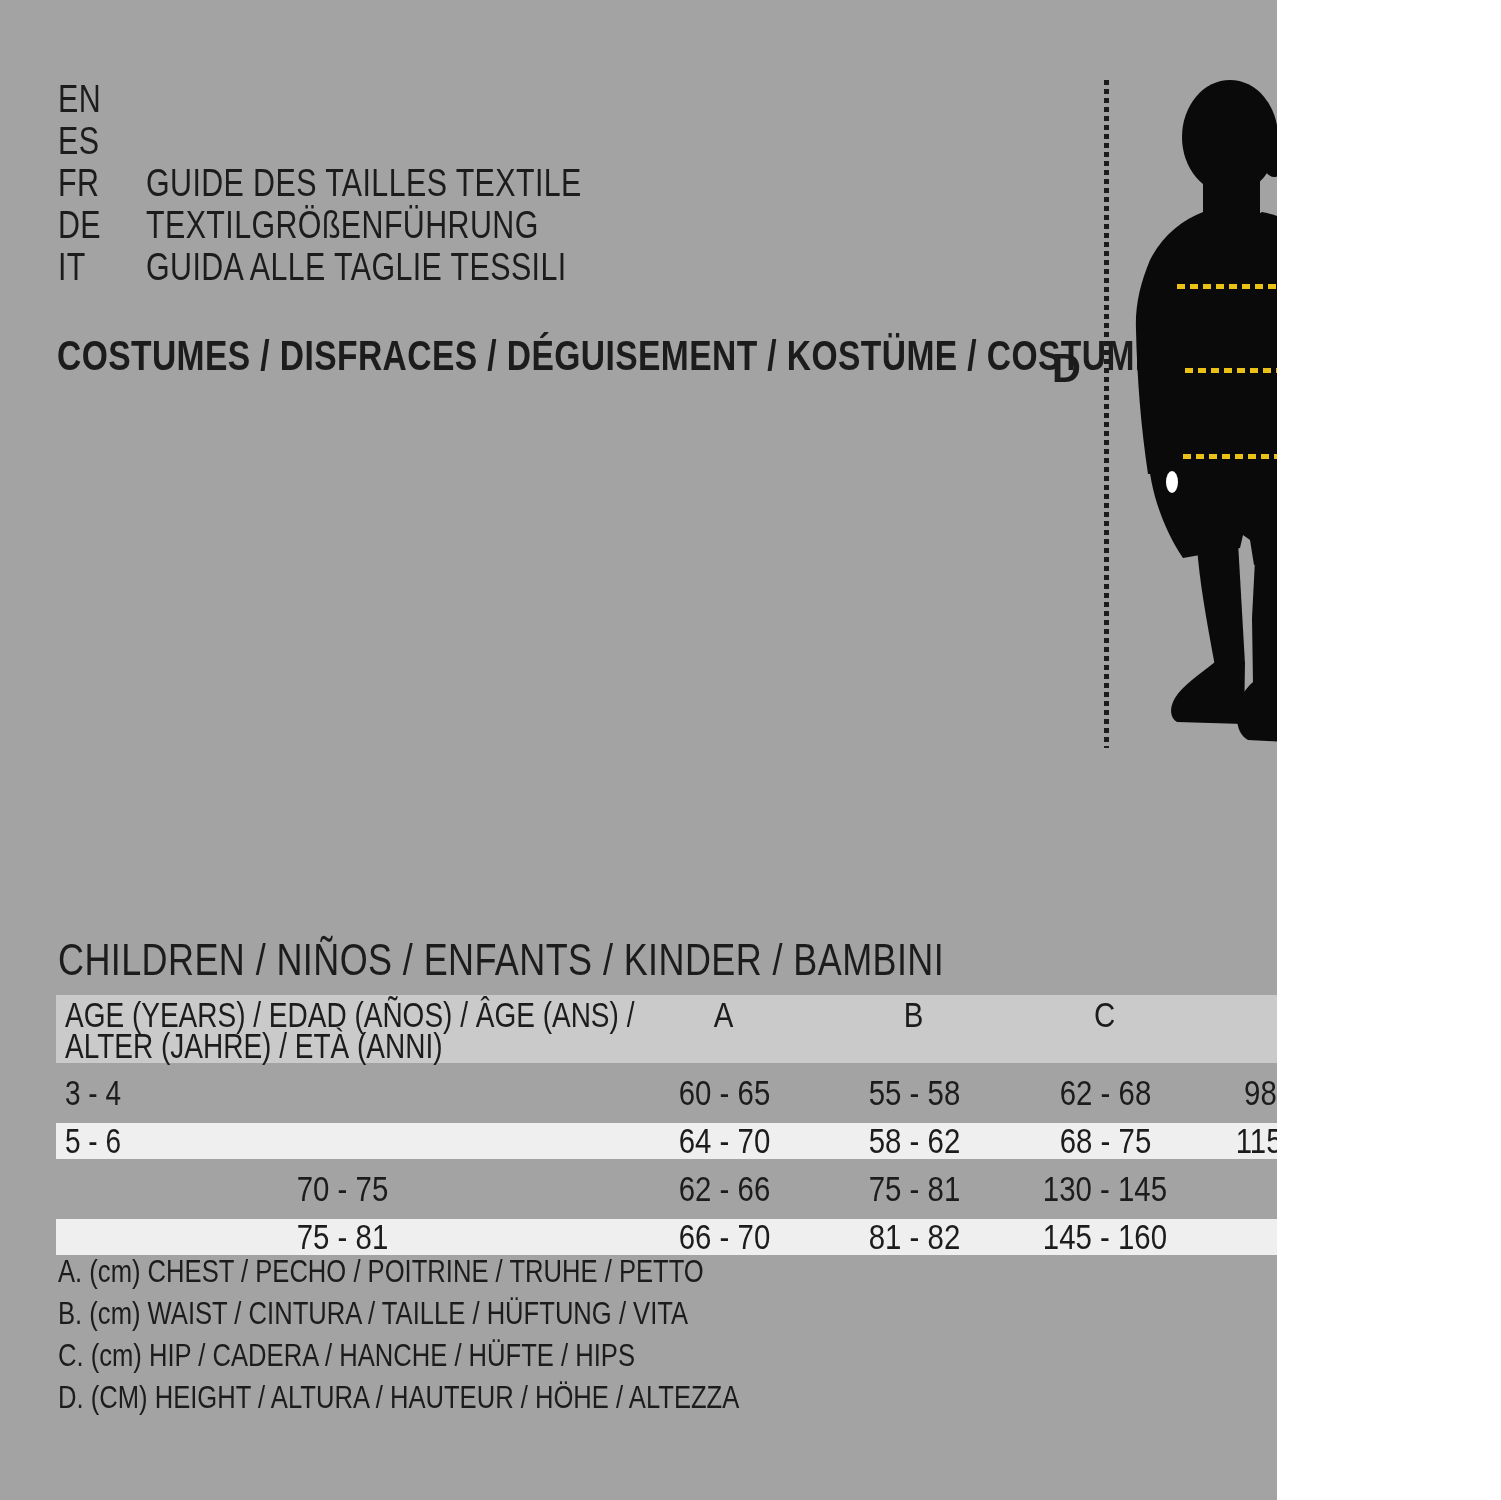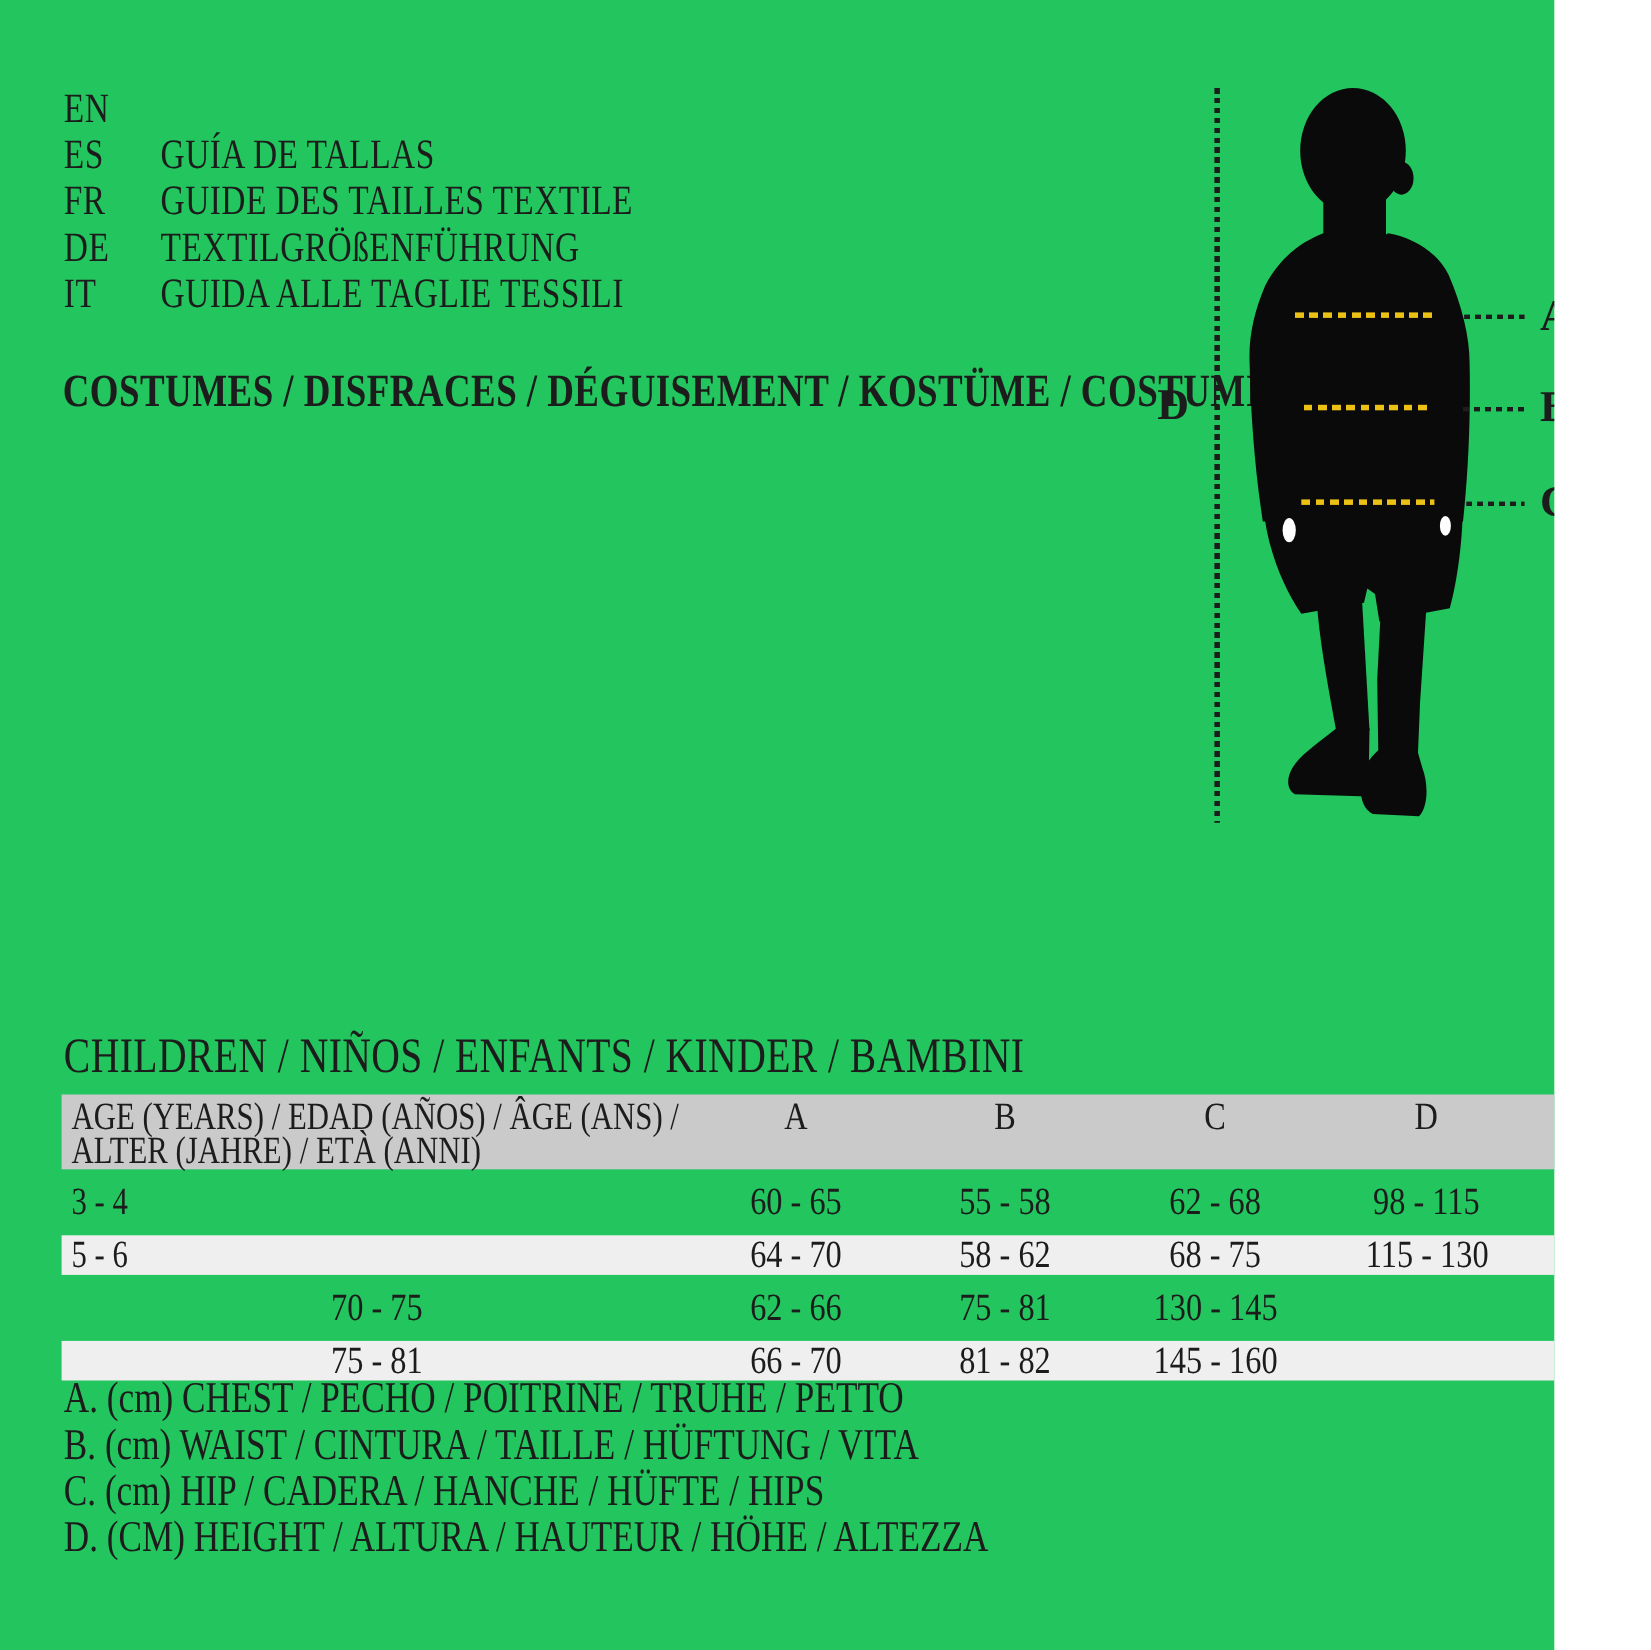--- a/index.html
+++ b/index.html
@@ -4,22 +4,22 @@
 <style>
   :root{
     --accent:#ecc115;
     --ink:#1c1c1c;
     --sil:#0a0a0a;
     --header-bg:#cacaca;
     --stripe-bg:#efefef;
   }
   html,body{margin:0;padding:0;background:#ffffff;}
   .canvas{
-    position:relative;width:1413px;height:1500px;background:#22c55e;overflow:hidden;
-    font-family:Liberation Serif, serif;color:var(--ink);
+    position:relative;width:1277px;height:1500px;background:#a3a3a3;overflow:hidden;
+    font-family:Liberation Sans, sans-serif;color:var(--ink);
   }
   
   .sq{display:inline-block;transform:scaleX(0.8);transform-origin:0 50%;white-space:nowrap;}
   .sqc{display:inline-block;transform:scaleX(0.84);transform-origin:50% 50%;white-space:nowrap;}
 
   
   .langs{position:absolute;left:58px;top:78px;}
   .lang-row{display:flex;height:42px;line-height:42px;font-size:38px;letter-spacing:0.5px;}
   .lang-code{width:88px;flex:0 0 88px;}
   
@@ -51,35 +51,34 @@
   .tr{display:grid;grid-template-columns:573px 190px 190px 192px 192px;align-items:center;}
   .tr.head{background:var(--header-bg);height:68px;align-items:start;}
   .tr.data{height:36px;line-height:36px;margin-top:12px;}
   .tr.stripe{background:var(--stripe-bg);}
   .td{text-align:center;}
   .td.age{text-align:left;padding-left:9px;}
   .head .td{padding-top:4px;line-height:31px;}
   .agehdr span{display:block;}
 
   
-  .legend{position:absolute;left:58px;top:1250px;font-size:40px;}
+  .legend{position:absolute;left:58px;top:1250px;font-size:32px;}
   .legend-row{height:42px;line-height:42px;}
 </style>
 </head>
 <body>
 
 <div class="canvas">
 
   <div class="langs">
     <div class="lang-row">
       <span class="lang-code"><span class="sq">EN</span></span>
     </div>
     <div class="lang-row">
       <span class="lang-code"><span class="sq">ES</span></span>
-      <span><span class="sq">GUÍA DE TALLAS</span></span>
     </div>
     <div class="lang-row">
       <span class="lang-code"><span class="sq">FR</span></span>
       <span><span class="sq">GUIDE DES TAILLES TEXTILE</span></span>
     </div>
     <div class="lang-row">
       <span class="lang-code"><span class="sq">DE</span></span>
       <span><span class="sq">TEXTILGRÖßENFÜHRUNG</span></span>
     </div>
     <div class="lang-row">

